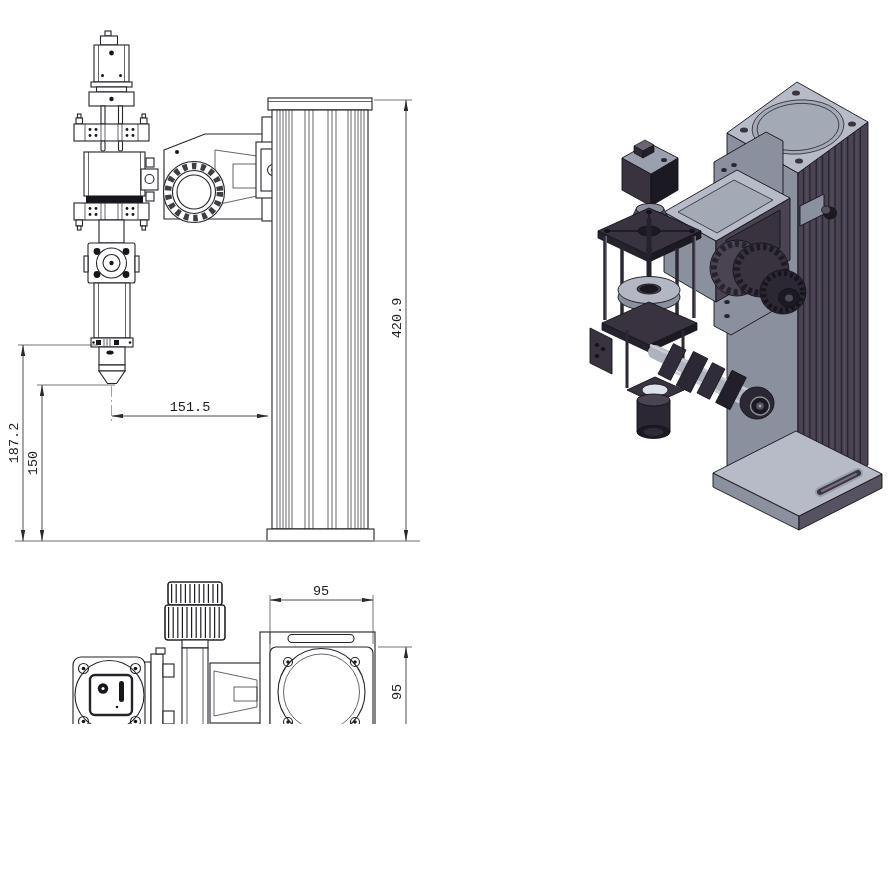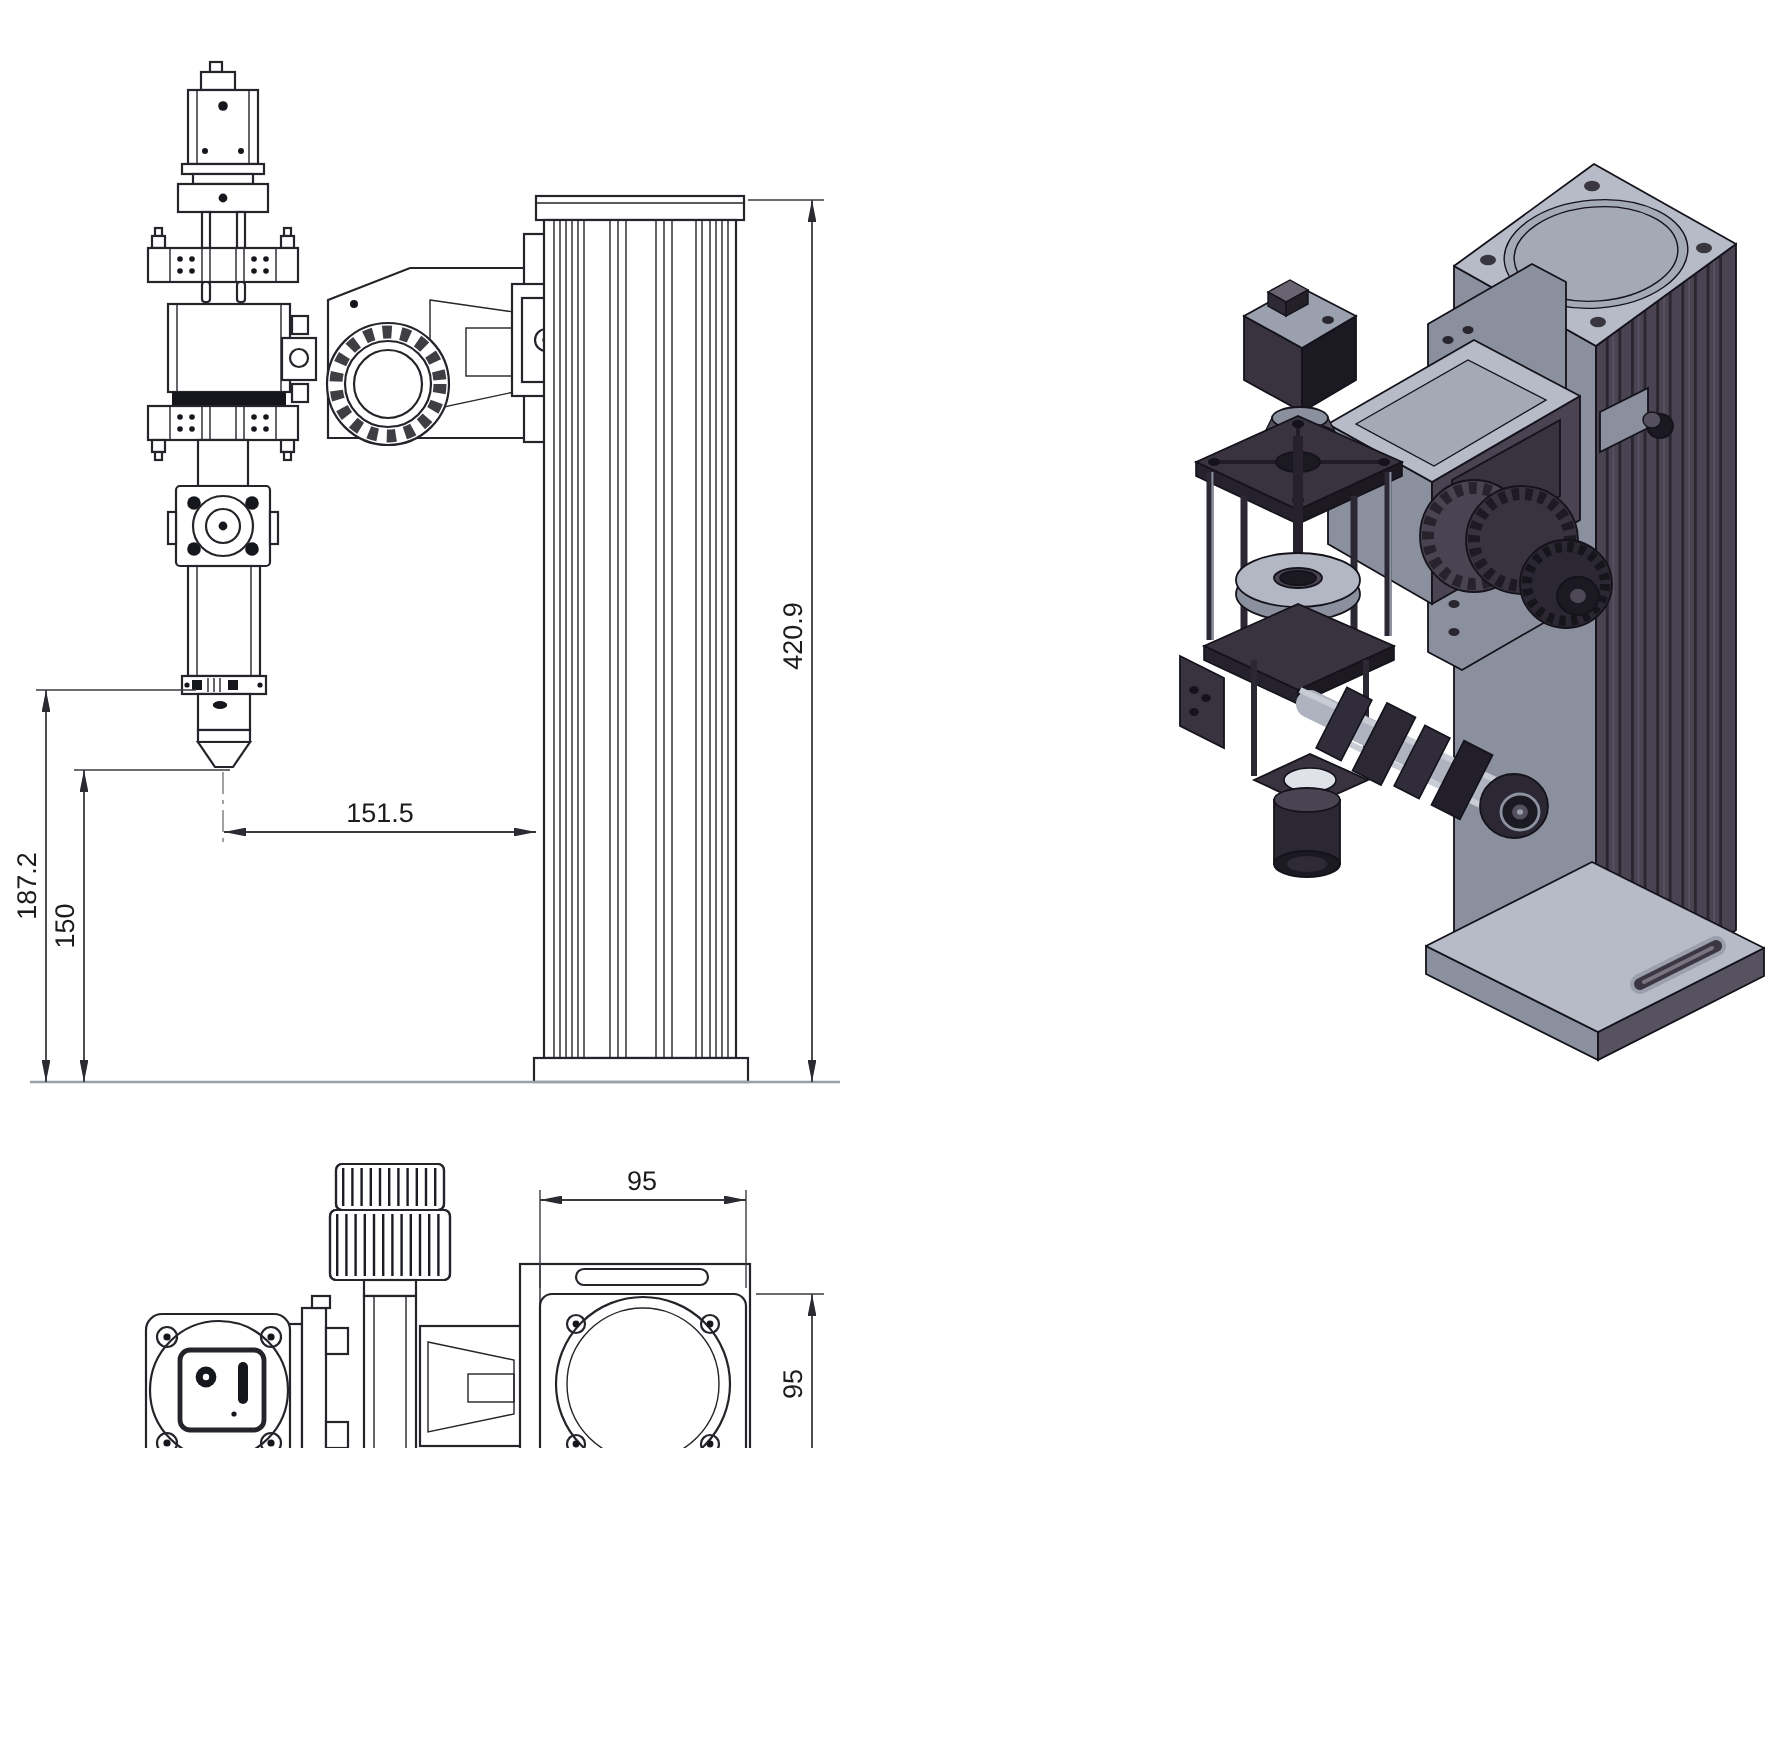--- a/index.html
+++ b/index.html
@@ -1,17 +1,17 @@
 <!DOCTYPE html>
 <html><head>
 <meta charset="utf-8">
 <style>
   html,body{margin:0;padding:0;background:#ffffff;}
   .stage{position:relative;width:890px;height:724px;background:#ffffff;overflow:hidden;
-         font-family:Liberation Sans, sans-serif;}
+         font-family:Liberation Mono, monospace;}
   svg{display:block;}
   .ln  {fill:none;stroke:#24242a;stroke-width:1.1;stroke-linejoin:miter;}
   .lnw {fill:#ffffff;stroke:#24242a;stroke-width:1.1;stroke-linejoin:miter;}
   .lnt {fill:none;stroke:#24242a;stroke-width:0.7;}
   .blk {fill:#15171c;stroke:none;}
   .cl  {stroke:#8a8a90;stroke-width:0.8;stroke-dasharray:11 3 2 3;fill:none;}
   .dim {stroke:#3a3a40;stroke-width:0.9;fill:none;}
   .ext {stroke:#3a3a40;stroke-width:0.7;fill:none;}
   .dimtxt{font-size:13.5px;fill:#1c1c1c;}
   .gnd {stroke:#9aa0a6;stroke-width:1.3;fill:none;}

